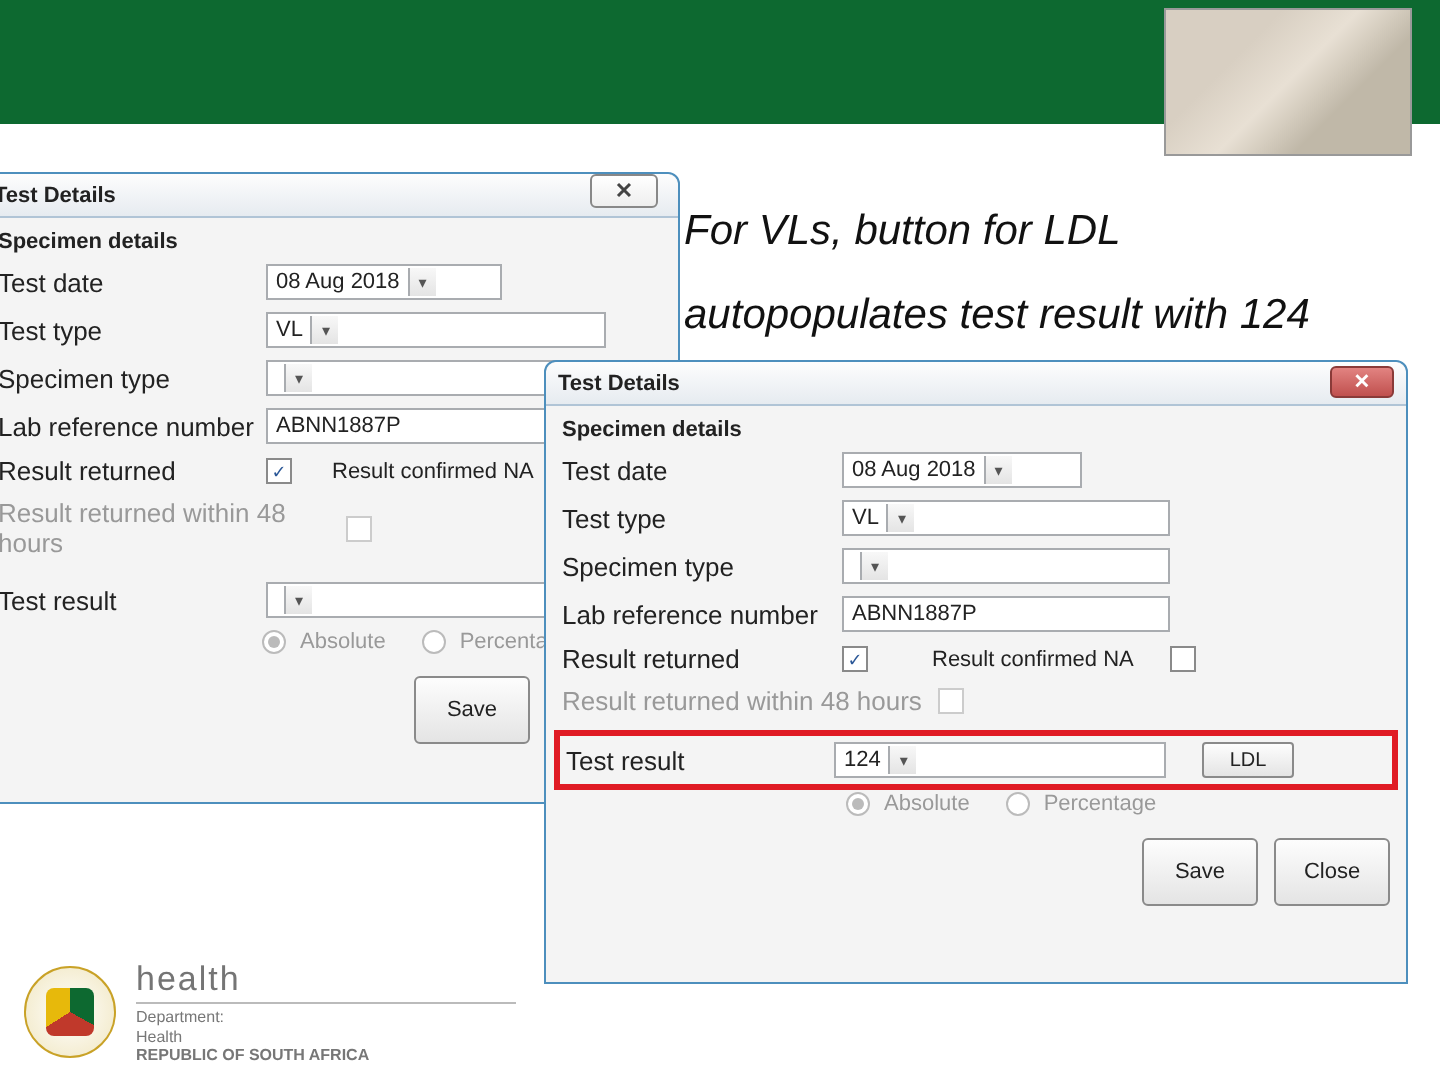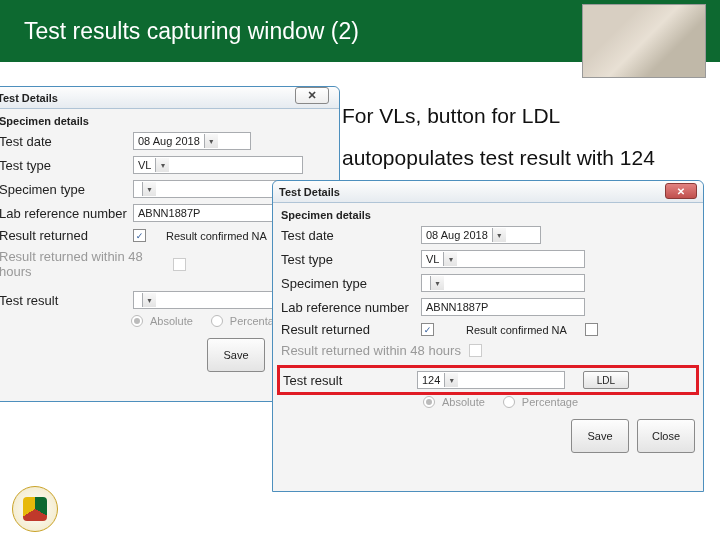--- a/index.html
+++ b/index.html
@@ -26,20 +26,21 @@
     width: 124px; height: 74px;
     background: linear-gradient(135deg,#d8cfc2 30%,#e8e0d4 50%,#c0b8a8 70%);
     border: 1px solid #999;
     z-index: 5;
   }
   .annotation {
     position: absolute;
     left: 342px;
     font-size: 21px;
     color: #111;
+    font-style: italic;
   }
   .ann1 { top: 104px; }
   .ann2 { top: 146px; }
 
   
   .win {
     position: absolute;
     background: #f4f4f4;
     border: 1px solid #4d8fbd;
     border-top-left-radius: 6px;
@@ -176,21 +177,20 @@
     border-radius:4px;}
   .dept{line-height:1.15;}
   .dept .h{font-size:17px;color:#757575;letter-spacing:1px;}
   .dept hr{border:none;border-top:1px solid #bbb;margin:2px 0;width:190px;}
   .dept .s{font-size:8px;color:#777;}
 </style>
 </head>
 <body>
 
 <div class="header">
-  <span>Test results capturing window (2)</span>
   <div class="header-photo"></div>
 </div>
 
 <div class="annotation ann1">For VLs, button for LDL</div>
 <div class="annotation ann2">autopopulates test result with 124</div>
 
 <div class="win winA">
   <div class="win-title">
     <span>Test Details</span>
     <div class="close-holder">
@@ -299,34 +299,41 @@
     <div style="font-size:11px">Result confirmed NA</div>
     <div style="width:10px"></div>
     <div class="chk"></div>
   </div>
   <div class="row">
     <div class="lbl disabled" style="width:184px">Result returned within 48 hours</div>
     <div class="chk" style="border-color:#ccc"></div>
   </div>
   <div class="row red-rect" style="margin:6px 6px 0;padding:4px 4px">
     <div class="lbl" style="width:130px">Test result</div>
-    <div class="combo" style="width:148px">
+    <div class="combo" style="width:166px">
       <span>124</span>
       <span class="arrow">▾</span>
     </div>
     <div style="width:10px"></div>
     <div class="small-ldl focus" style="min-width:46px">LDL</div>
   </div>
   <div class="row" style="padding-left:150px">
     <span class="radio disabled sel"></span>
     <span class="rlabel disabled">Absolute</span>
     <span class="radio disabled"></span>
     <span class="rlabel disabled">Percentage</span>
   </div>
   <div class="btn-row">
     <div class="btn">Save</div>
     <div class="btn">Close</div>
   </div>
 </div>
 
 <div class="footer">
   <div class="crest"></div>
+  <div class="dept">
+    <div class="h">health</div>
+    <hr>
+    <div class="s">Department:</div>
+    <div class="s">Health</div>
+    <div class="s" style="font-weight:bold">REPUBLIC OF SOUTH AFRICA</div>
+  </div>
 </div>
 
 </body></html>

